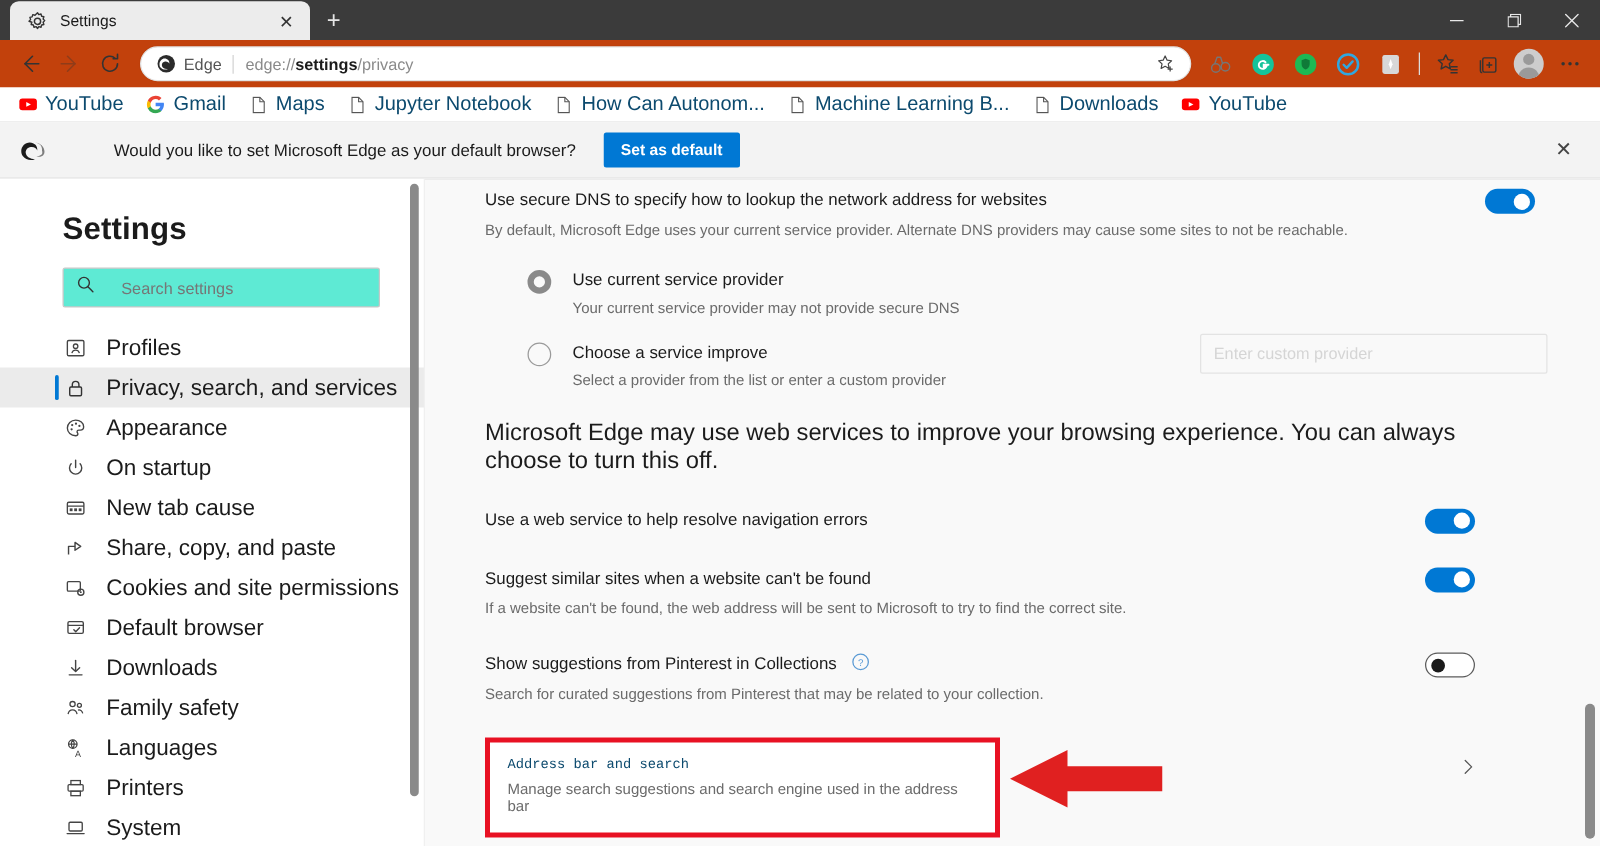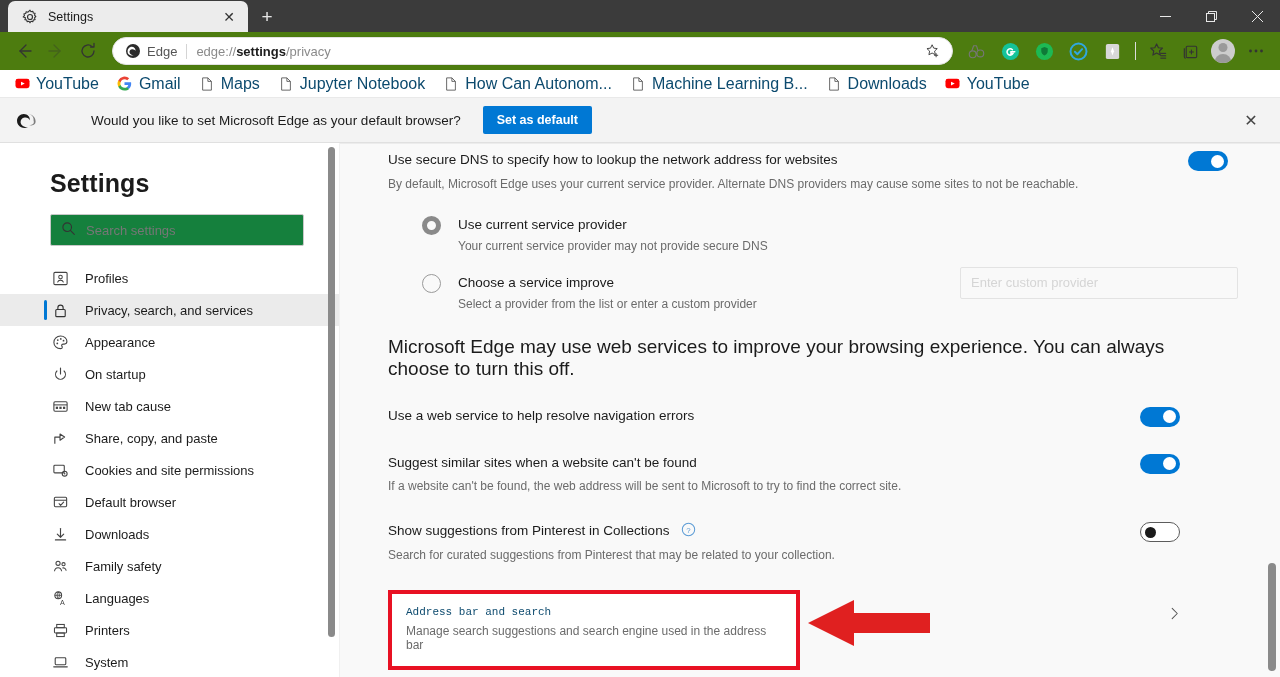--- a/index.html
+++ b/index.html
@@ -41,21 +41,21 @@
     position: absolute; right: 0; top: 0; height: 32px; display: flex;
   }
   .wincontrol {
     width: 46px; height: 32px;
     display: flex; align-items: center; justify-content: center;
     color: #e8e8e8;
   }
 
   
   .toolbar {
-    height: 38px; background: #4d7c0f;
+    height: 38px; background: #c2410c;
     display: flex; align-items: center; padding: 0 8px;
   }
   .tb-btn {
     width: 32px; height: 32px; border-radius: 4px; flex: 0 0 32px;
     display: flex; align-items: center; justify-content: center;
   }
   .tb-btn.disabled { opacity: .35; }
   .omnibox {
     flex: 1; height: 28px; margin: 0 6px 0 8px;
     background: #ffffff; border: 1px solid #e2e2e2; border-radius: 14px;
@@ -122,38 +122,38 @@
     width: 340px; flex: 0 0 340px; background: #ffffff;
     position: relative; overflow: hidden; padding-top: 20px;
   }
   .settings-title {
     font-size: 25px; font-weight: 600; color: #1b1b1b;
     padding: 6px 0 16px 50px; letter-spacing: .1px;
   }
   .search-wrap { padding: 0 36px 0 50px; }
   .search-box {
     height: 32px; border: 1px solid #c8c8c8; border-radius: 2px;
-    display: flex; align-items: center; padding: 0 10px; background: #15803d;
+    display: flex; align-items: center; padding: 0 10px; background: #5eead4; gap: 11px;
   }
   .search-box input {
     border: none; outline: none; flex: 1; font-size: 13px;
     font-family: inherit; color: #1b1b1b; background: transparent;
     margin-left: 10px;
   }
   .search-box input::placeholder { color: #767676; }
   .navlist { margin-top: 16px; }
   .navitem {
     height: 32px; display: flex; align-items: center;
     padding-left: 50px; position: relative; color: #1b1b1b;
   }
   .navitem .nav-ico {
     width: 20px; height: 20px; flex: 0 0 20px; margin-right: 15px;
     display: flex; align-items: center; justify-content: center;
   }
-  .navitem .nav-label { font-size: 13px; white-space: nowrap; }
+  .navitem .nav-label { font-size: 18px; white-space: nowrap; }
   .navitem.selected { background: #ebebeb; }
   .navitem.selected::before {
     content: ""; position: absolute; left: 44px; top: 6px;
     width: 3px; height: 20px; background: #0078D4; border-radius: 2px;
   }
   .navitem.selected .nav-label { font-weight: 400; }
   .sb-scrollbar {
     position: absolute; right: 5px; top: 4px; width: 7px; height: 490px;
     background: #8a8a8a; border-radius: 4px;
   }

